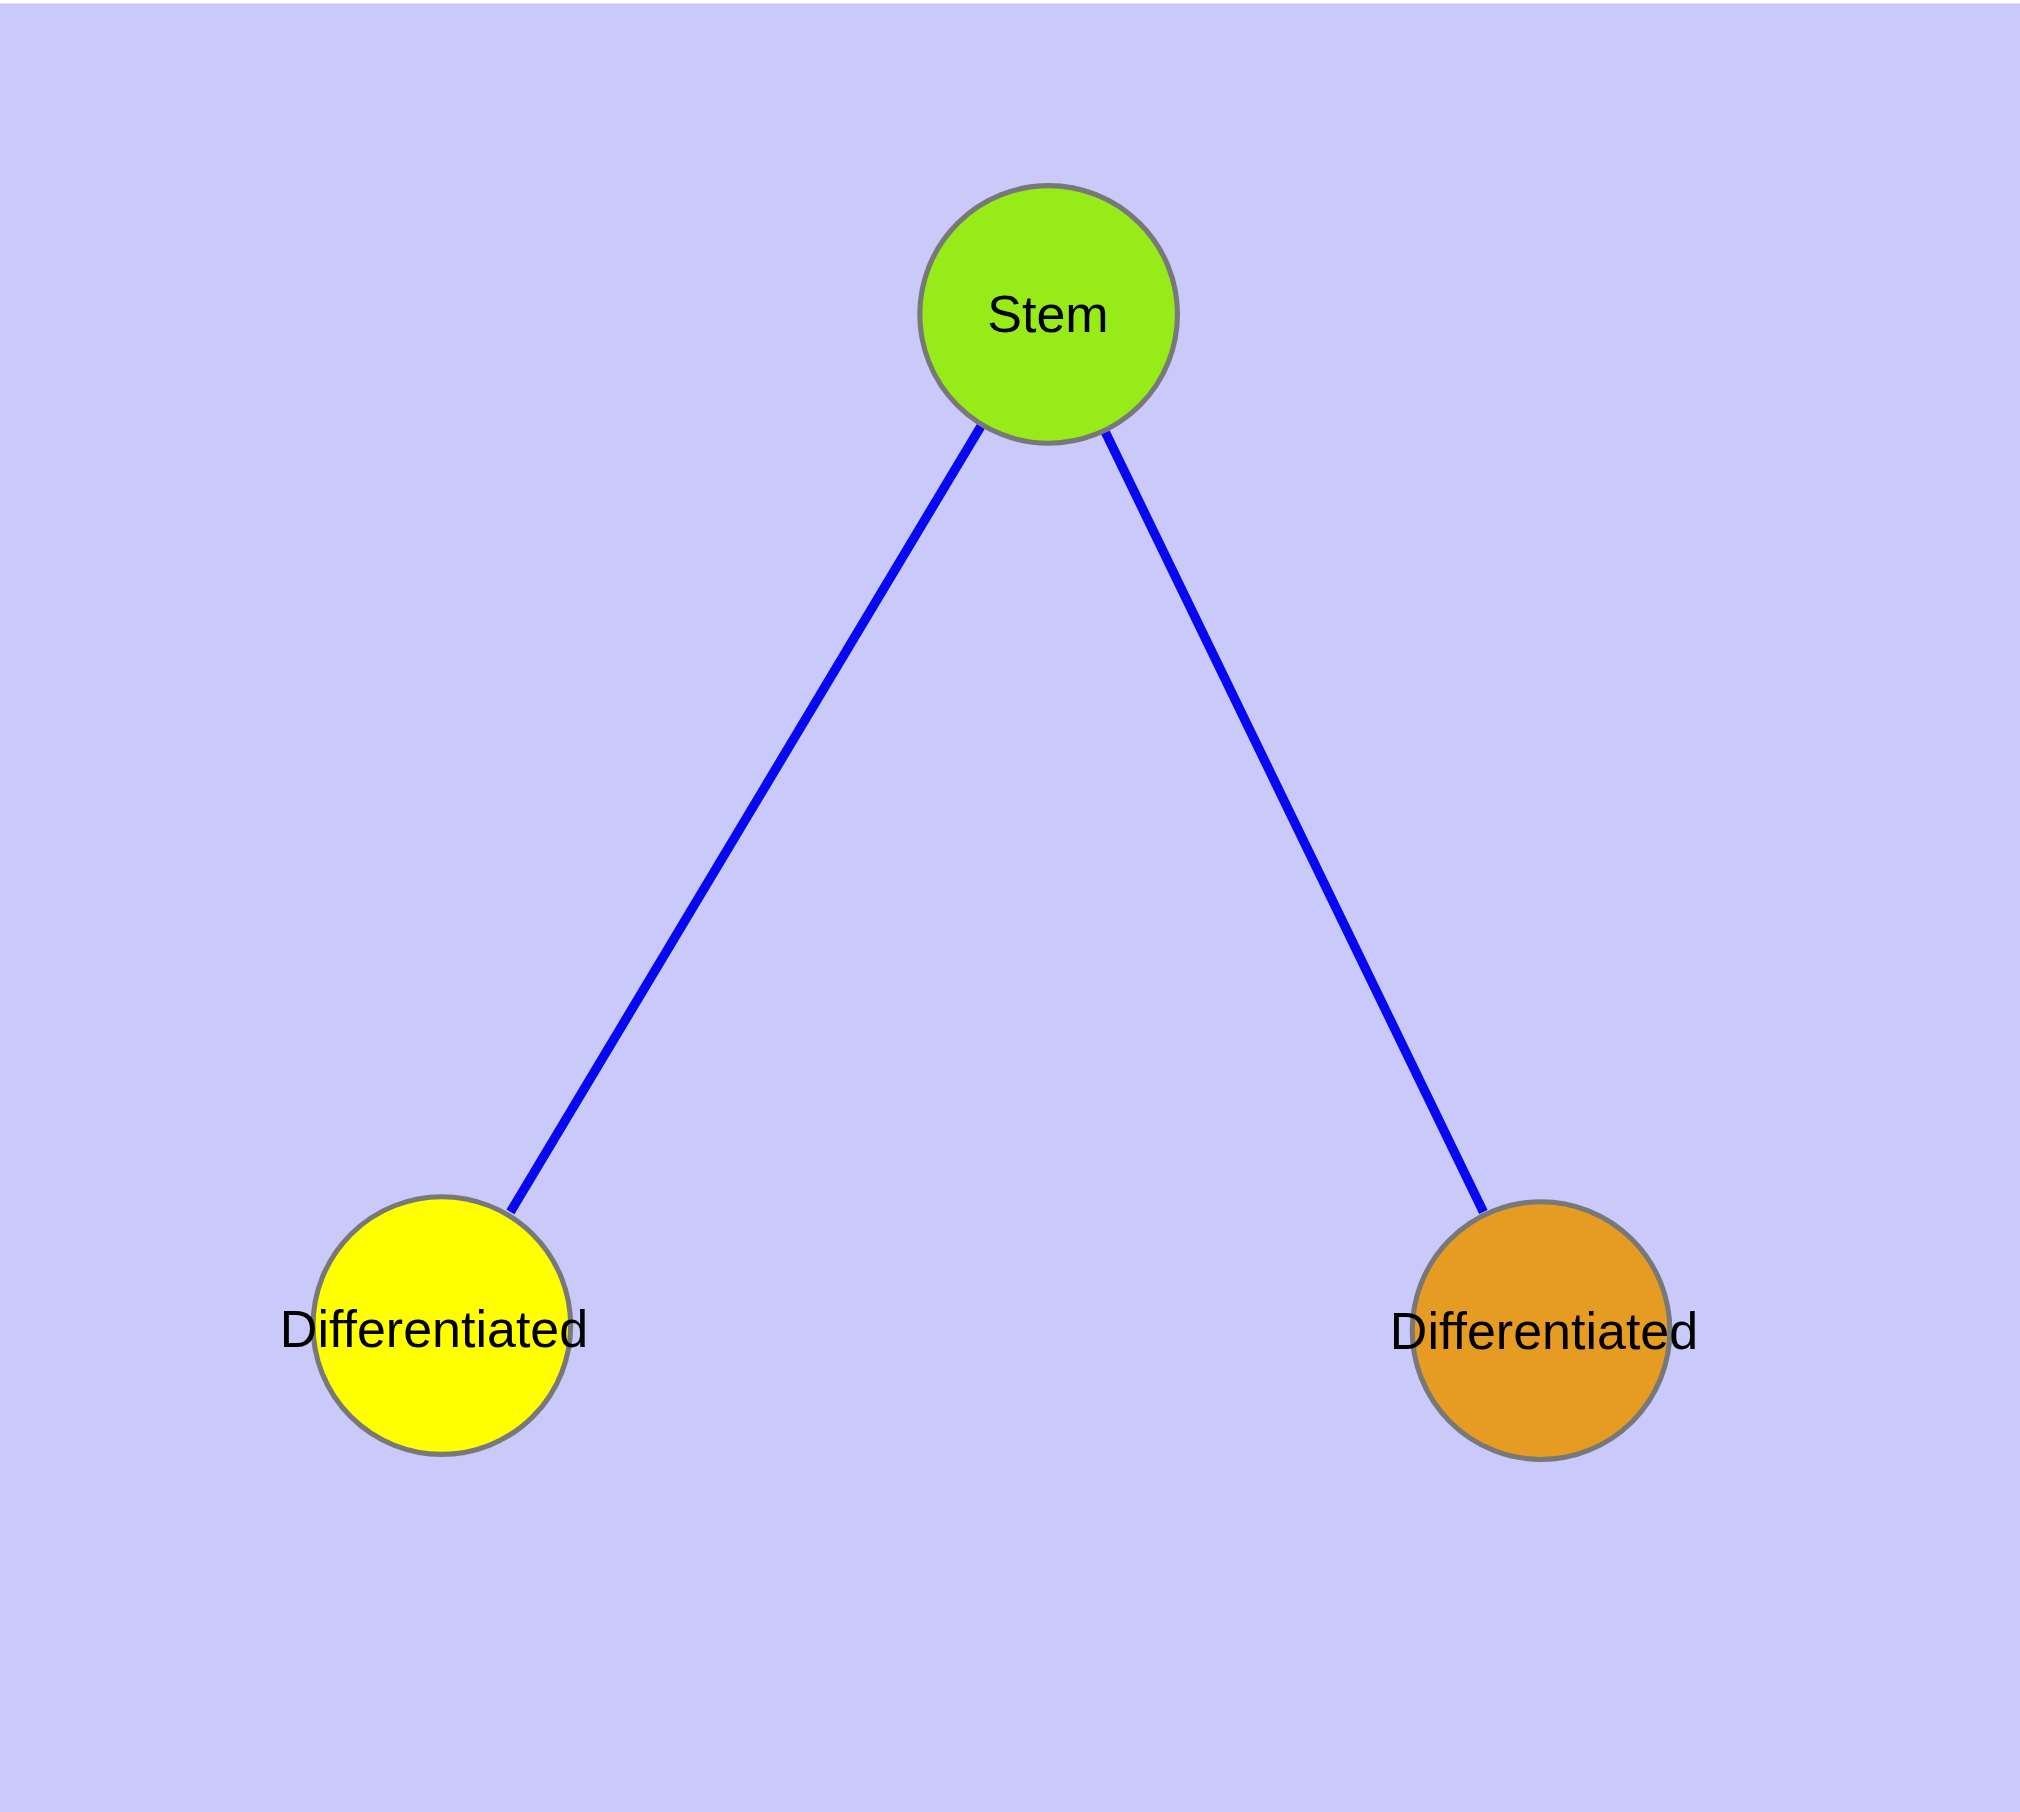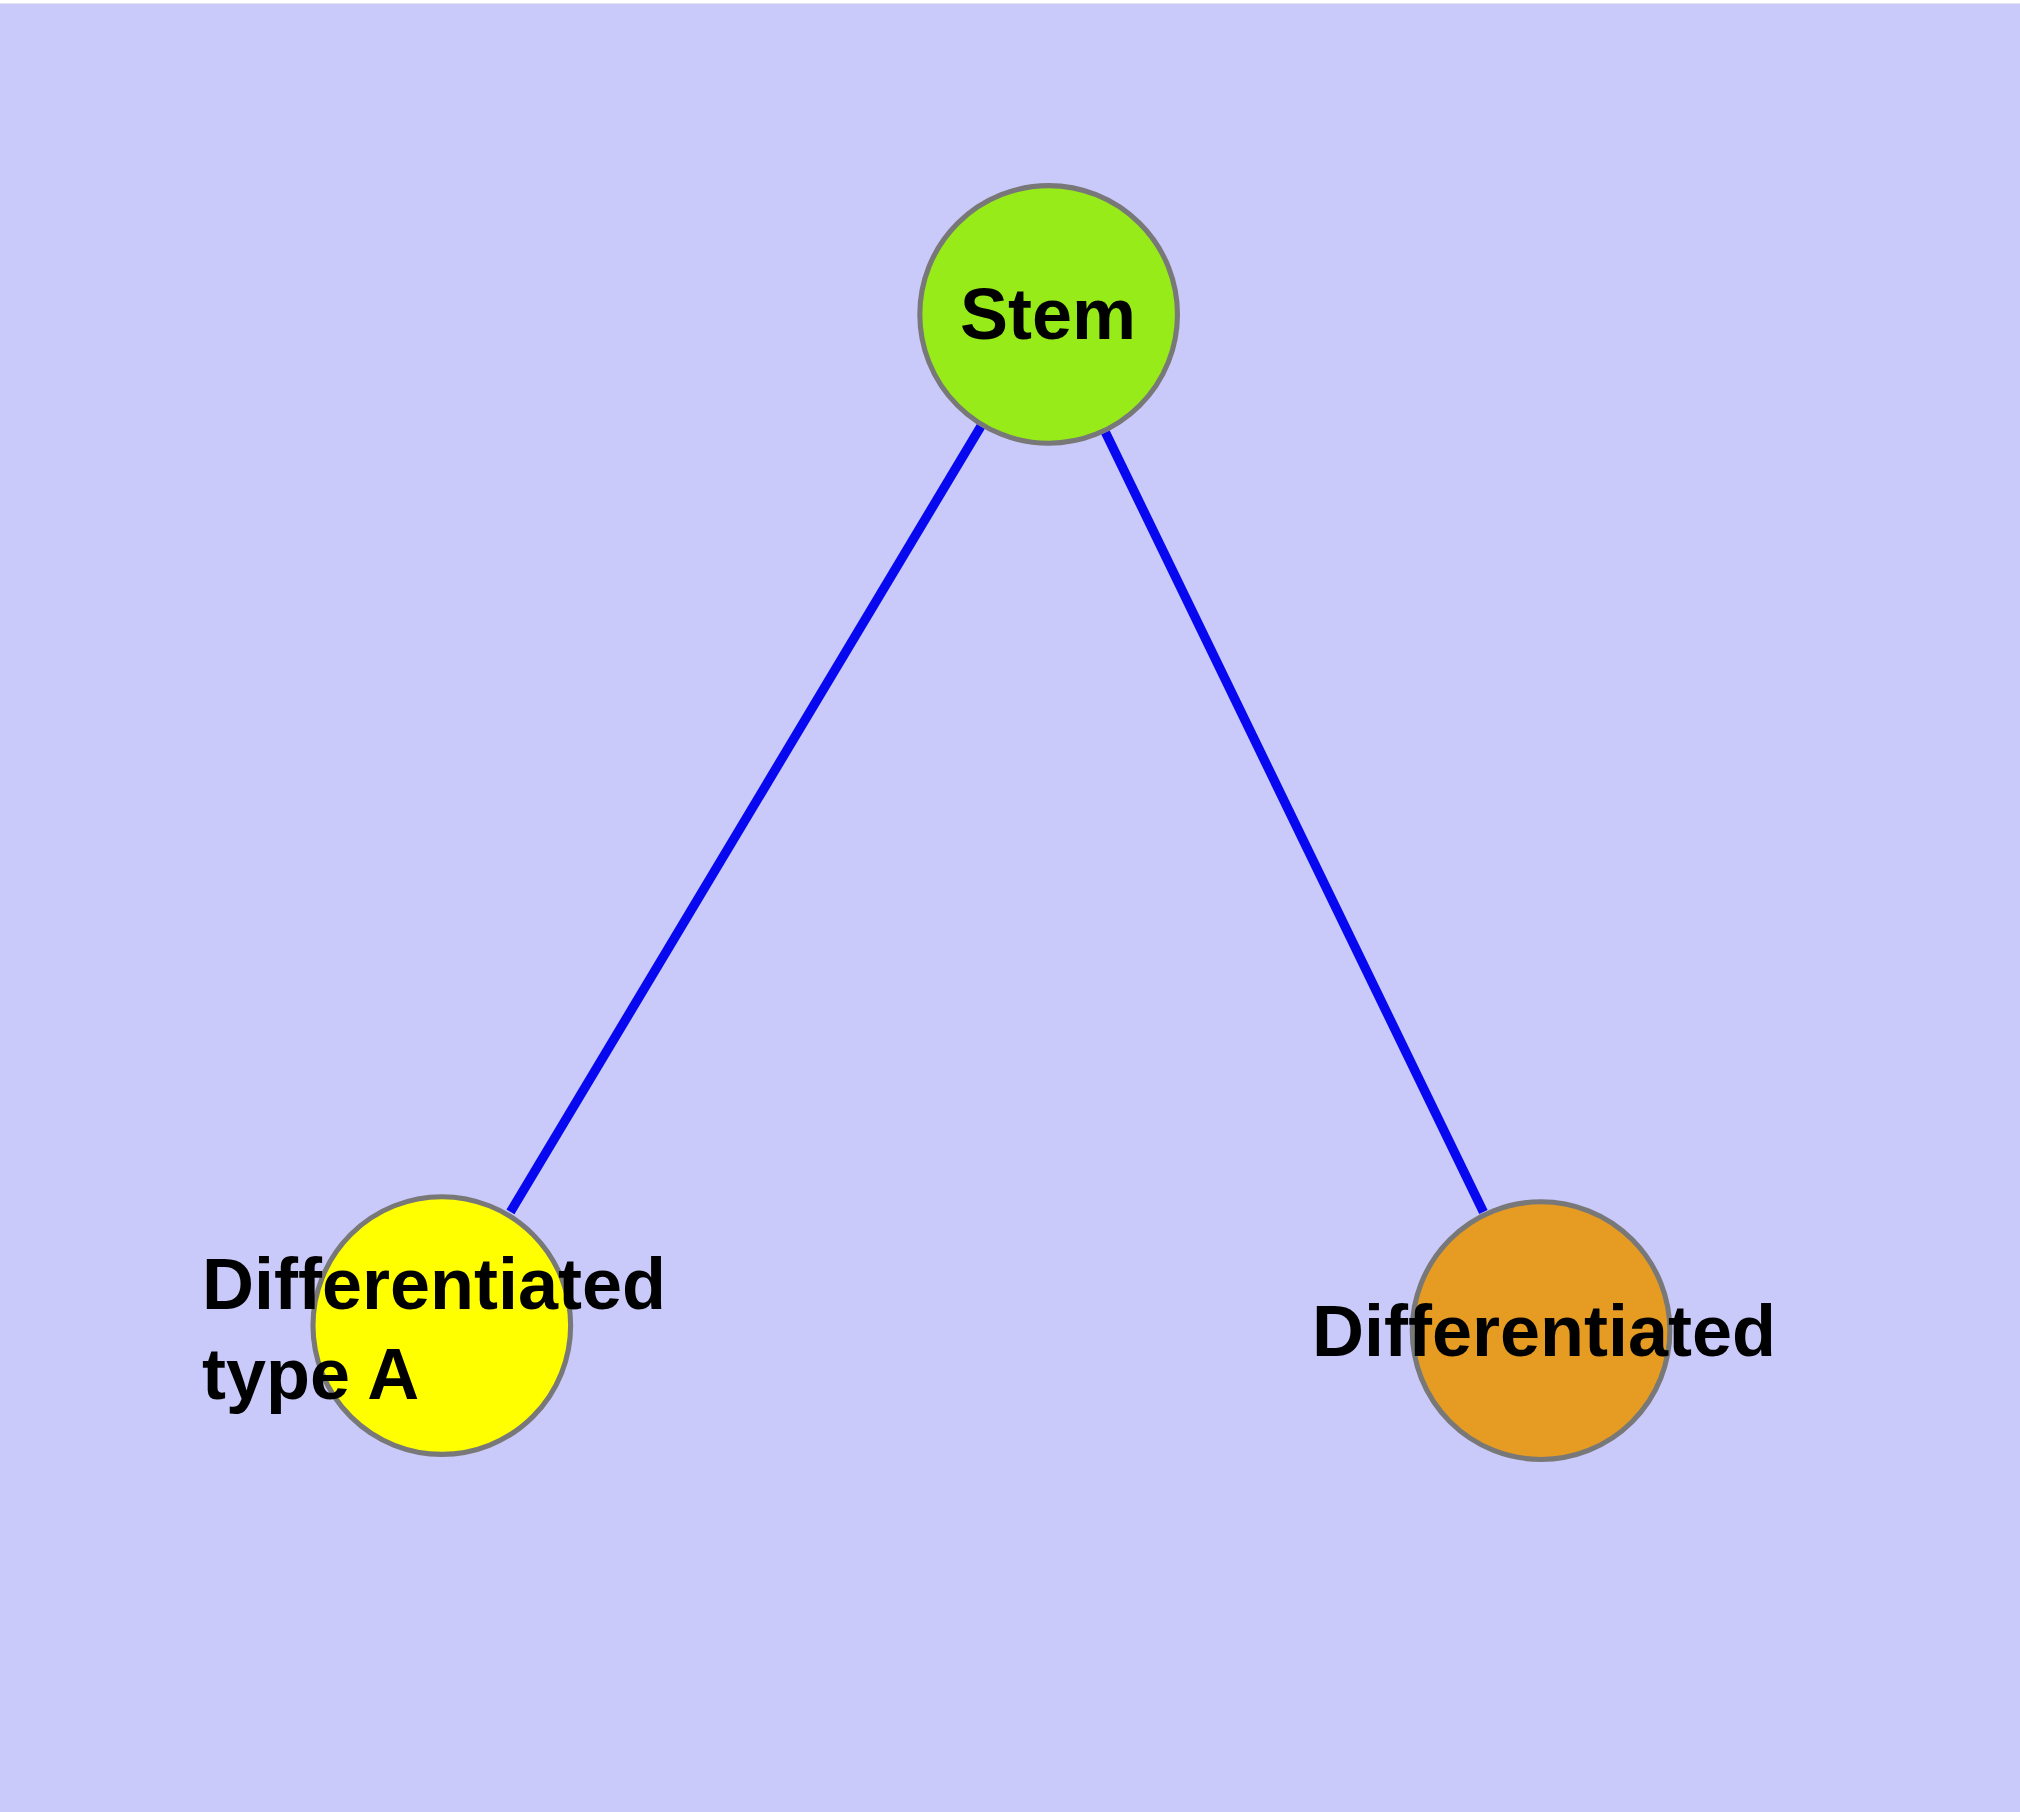--- a/index.html
+++ b/index.html
@@ -35,25 +35,25 @@
   .edge {
     stroke-width: 11;
     stroke-linecap: butt;
   }
   .node {
     stroke-width: 6;
   }
   .label {
     position: absolute;
     transform: translate(-50%, -50%);
-    font-weight: bold;
-    font-size: 72px;
+    font-weight: normal;
+    font-size: 52px;
     line-height: 1.25;
     color: #000000;
-    text-align: left;
+    text-align: right;
     white-space: nowrap;
     pointer-events: none;
   }
   .label .line {
     display: block;
   }
 </style>
 </head>
 <body>
 
@@ -73,21 +73,20 @@
 
     <circle class="node" cx="1818" cy="1570" r="152" fill="#E69C23" stroke="#787878"></circle>
   </svg>
 
   <div class="label" style="left: 1048px; top: 314px;">
     <span class="line">Stem</span>
   </div>
 
   <div class="label" style="left: 434px; top: 1329px;">
     <span class="line">Differentiated</span>
-    <span class="line">type A</span>
   </div>
 
   <div class="label" style="left: 1544px; top: 1331px;">
     <span class="line">Differentiated</span>
   </div>
 
 </div>
 
 
 </body></html>

